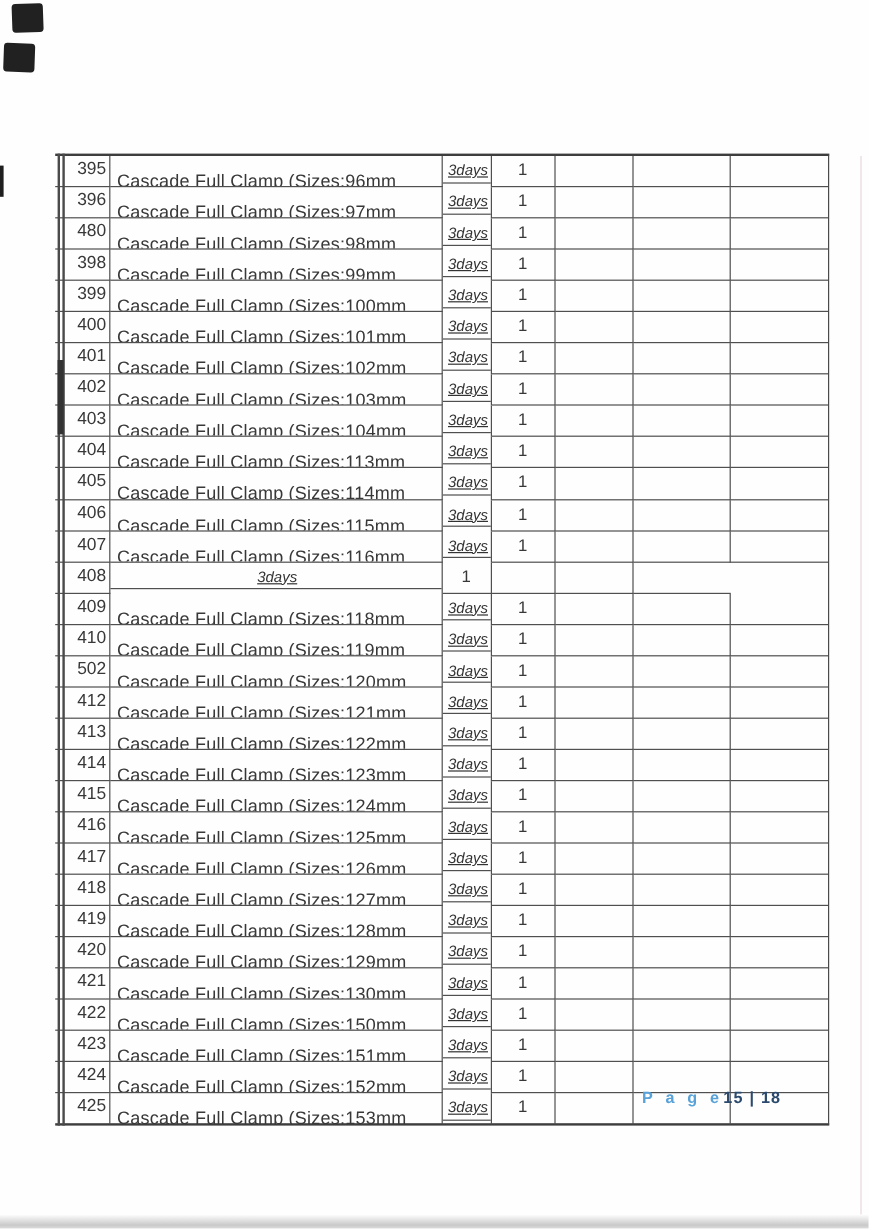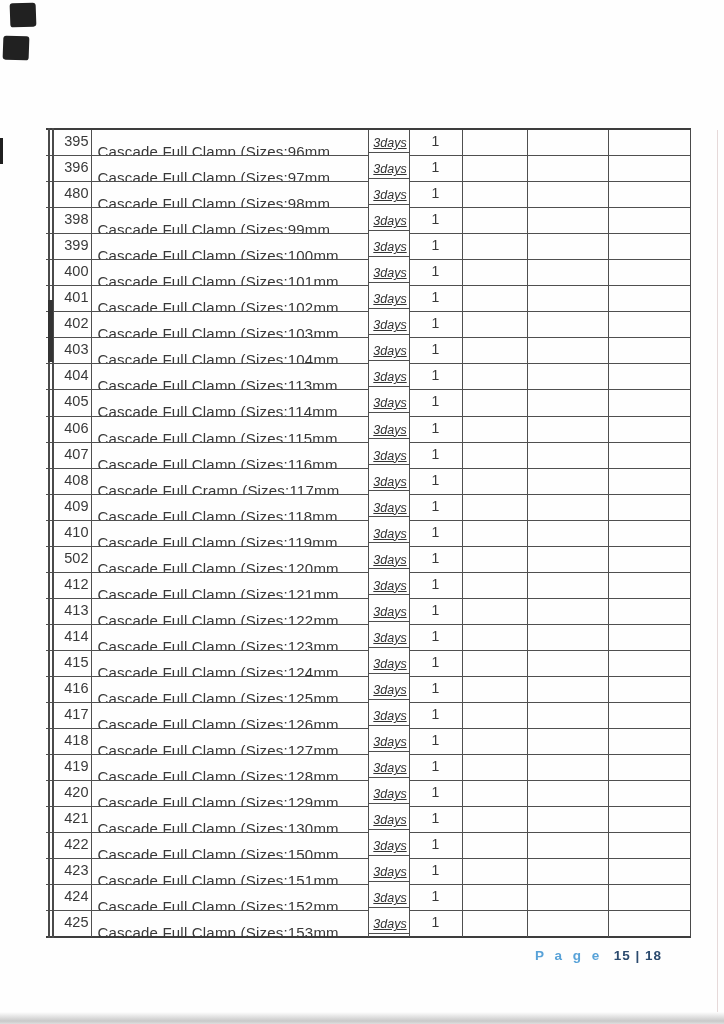--- a/index.html
+++ b/index.html
@@ -62,22 +62,22 @@
             border-bottom:none;
             background-image:linear-gradient(#4f4f4f,#4f4f4f);
             background-repeat:no-repeat;
             background-size:100% 1.4px;
             background-position:0 calc(100% - 3px);text-align:center; }
   .row:last-child .c-days { background-position:0 calc(100% - 3px); }
   .days-text { font-style:italic; text-decoration:underline; font-size:12.5px; color:#333; }
   .c-qty  { text-align:center; padding-top:3px; font-size:14px; }
 
   
-  .footer { position:absolute; left:535px; top:948px;
-            display:flex; align-items:flex-end; gap:11px;
+  .footer { position:absolute; left:535px; top:907px;
+            display:flex; align-items:flex-end; 
             font-size:13.5px; }
   .footer .page-word   { color:var(--page-word-color,#58a2d8); letter-spacing:3.5px; font-weight:600; }
   .footer .page-number { color:var(--page-number-color,#2b4a6e); font-weight:700; letter-spacing:1px; }
 </style>
 </head>
 <body>
 
 <div class="page">
 
   <div class="scan-mark mark-1"></div>
@@ -214,21 +214,20 @@
     <div class="cell c-desc">Cascade Full Clamp (Sizes:116mm</div>
     <div class="cell c-days"><span class="days-text">3days</span></div>
     <div class="cell c-qty">1</div>
     <div class="cell c-e1"></div>
     <div class="cell c-e2"></div>
     <div class="cell c-e3"></div>
   </div>
 
   <div class="row">
     <div class="cell c-no">408</div>
-    <div class="cell c-desc">Cascade Full Cramp (Sizes:117mm</div>
     <div class="cell c-days"><span class="days-text">3days</span></div>
     <div class="cell c-qty">1</div>
     <div class="cell c-e1"></div>
     <div class="cell c-e2"></div>
     <div class="cell c-e3"></div>
   </div>
 
   <div class="row">
     <div class="cell c-no">409</div>
     <div class="cell c-desc">Cascade Full Clamp (Sizes:118mm</div>

